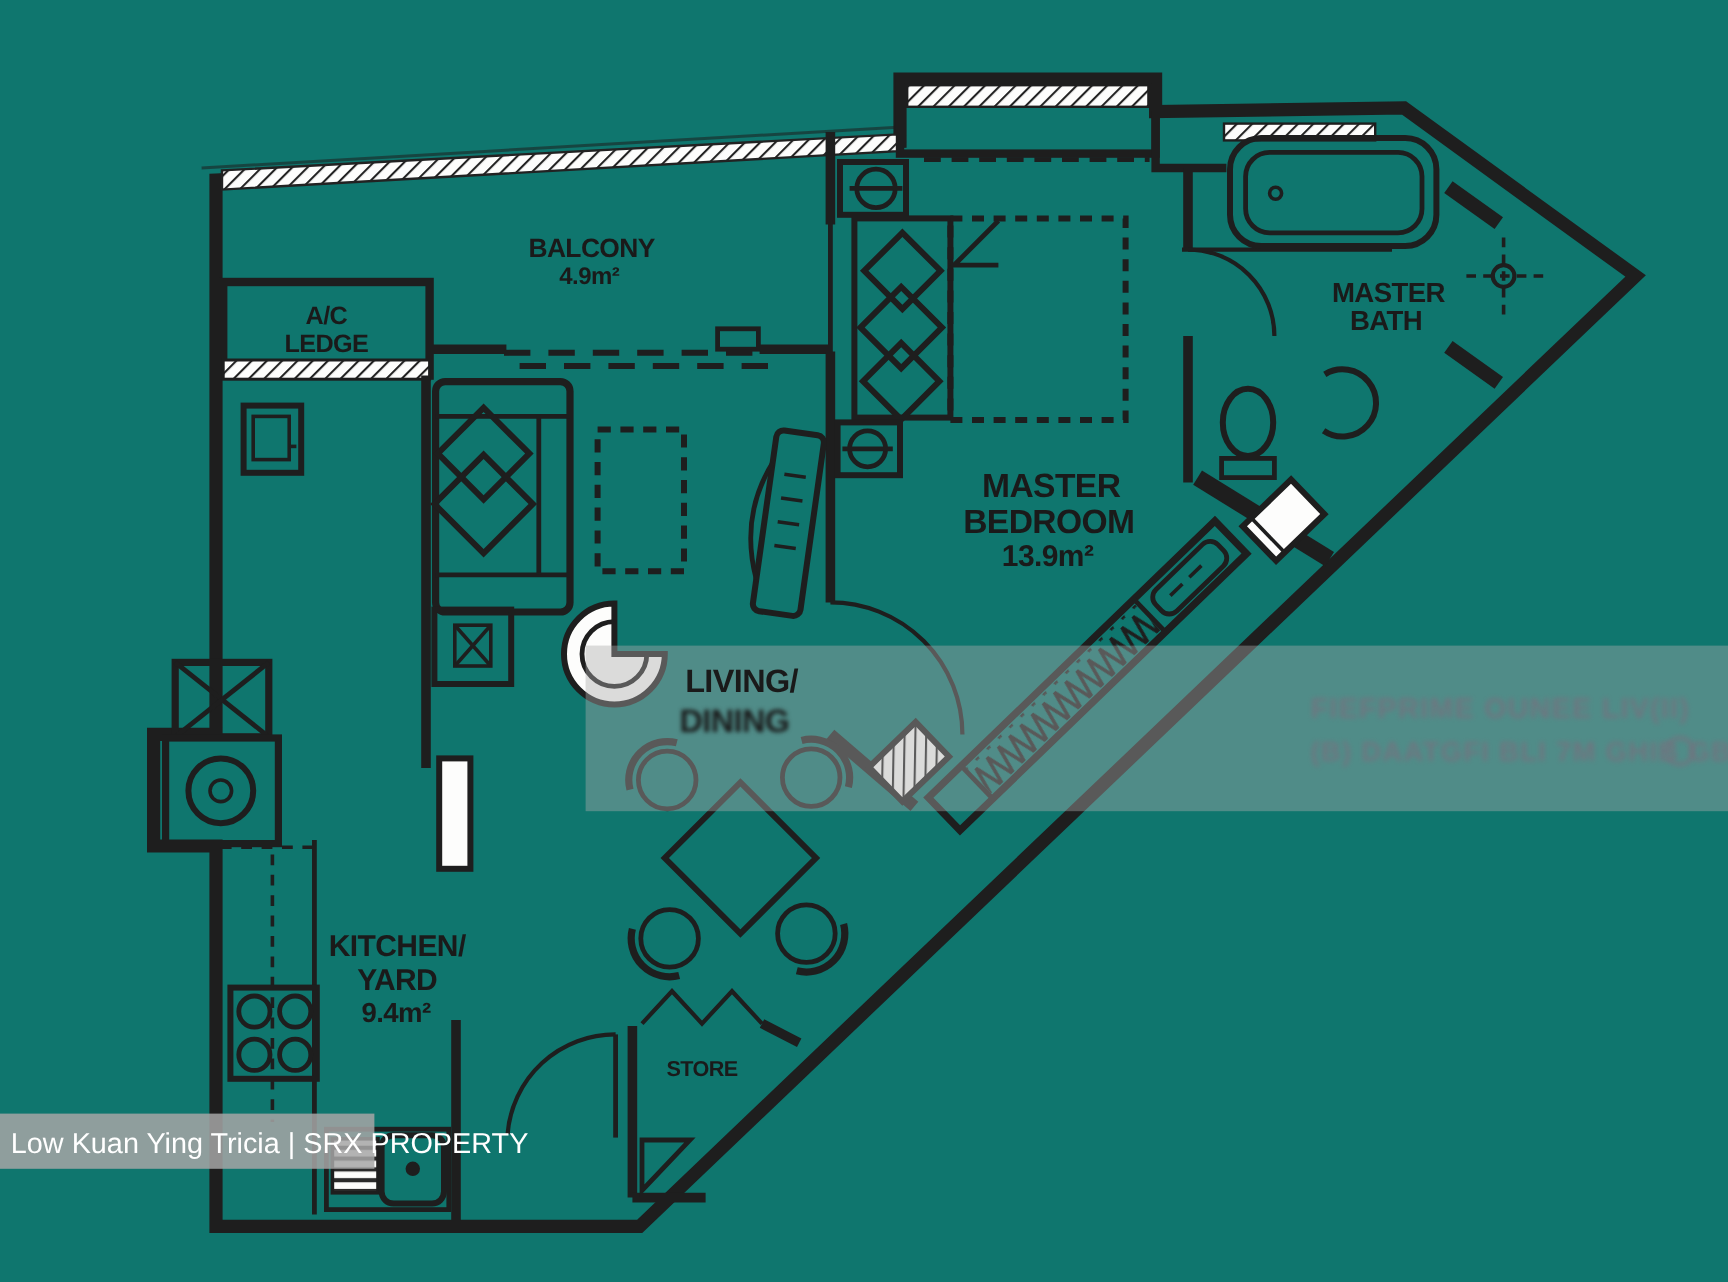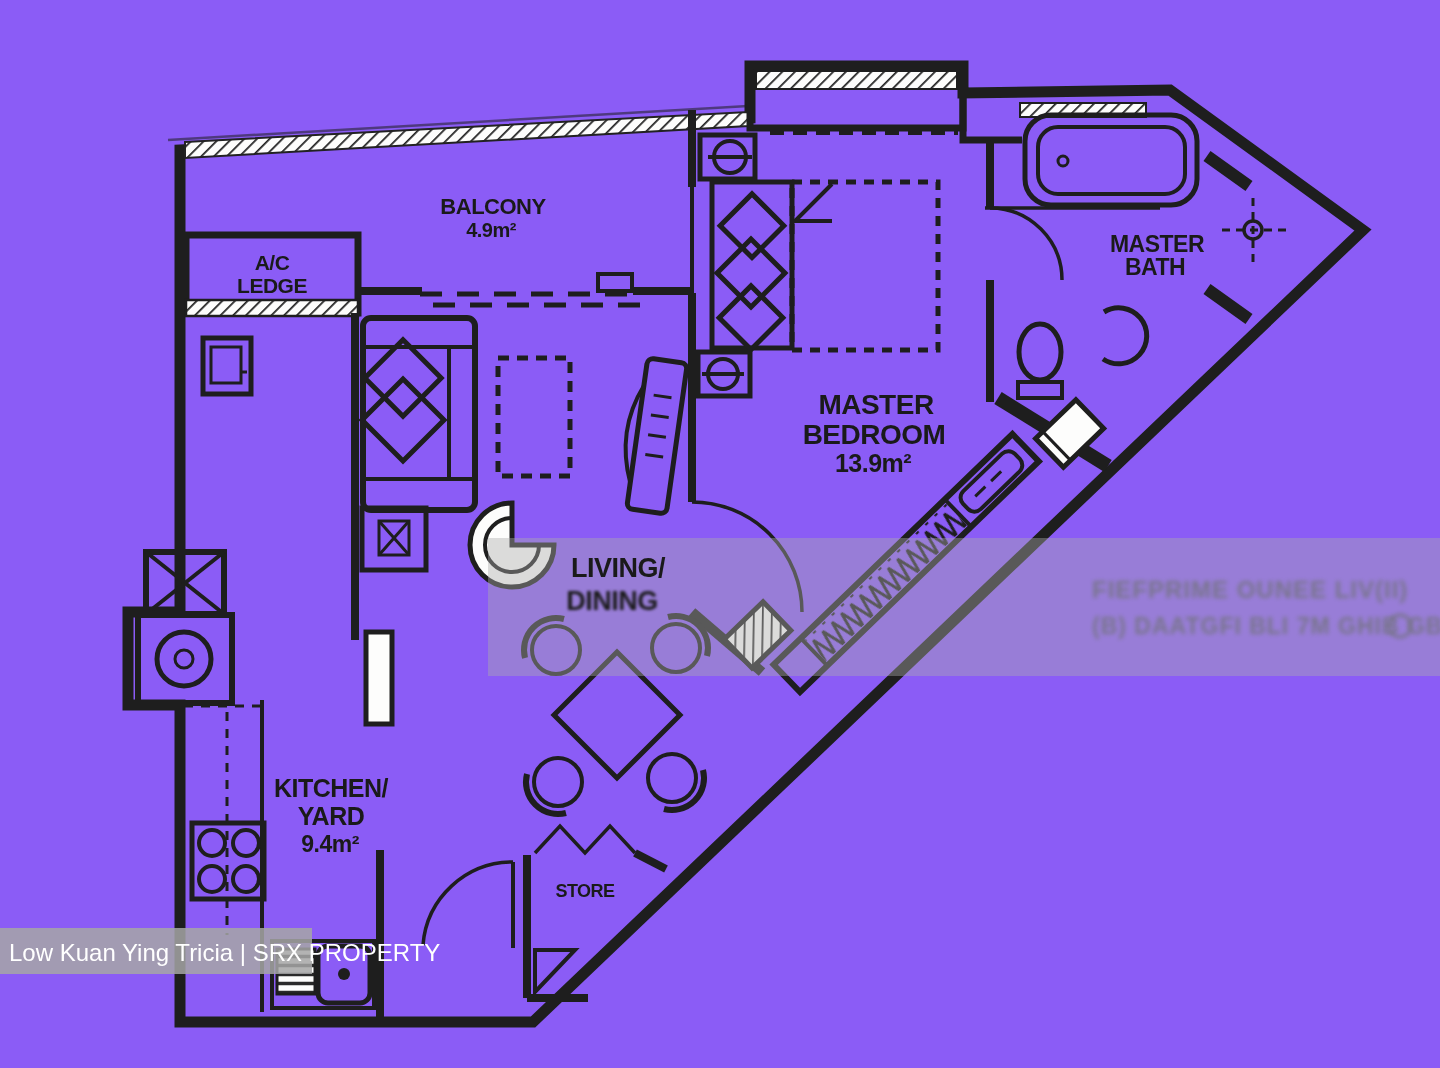--- a/index.html
+++ b/index.html
@@ -1,16 +1,16 @@
 <!DOCTYPE html>
 <html><head>
 <meta charset="utf-8">
 <style>
   html,body{margin:0;padding:0;background:#ffffff;}
-  #stage{position:relative;width:1440px;height:1068px;background:#8b5cf6;overflow:hidden;
+  #stage{position:relative;width:1440px;height:1068px;background:#0f766e;overflow:hidden;
          font-family:"Liberation Sans", sans-serif;}
   svg{position:absolute;left:0;top:0;}
   text{font-family:"Liberation Sans", sans-serif;}
   .roomlabel{font-weight:700;fill:#1a1a1a;letter-spacing:-0.5px;}
   .garbled{filter:blur(2.2px);opacity:.85;font-weight:700;fill:#73737f;}
   .smeared{filter:blur(1.7px);}
   .credit{fill:#ffffff;font-weight:400;}
 </style>
 </head>
 <body>

